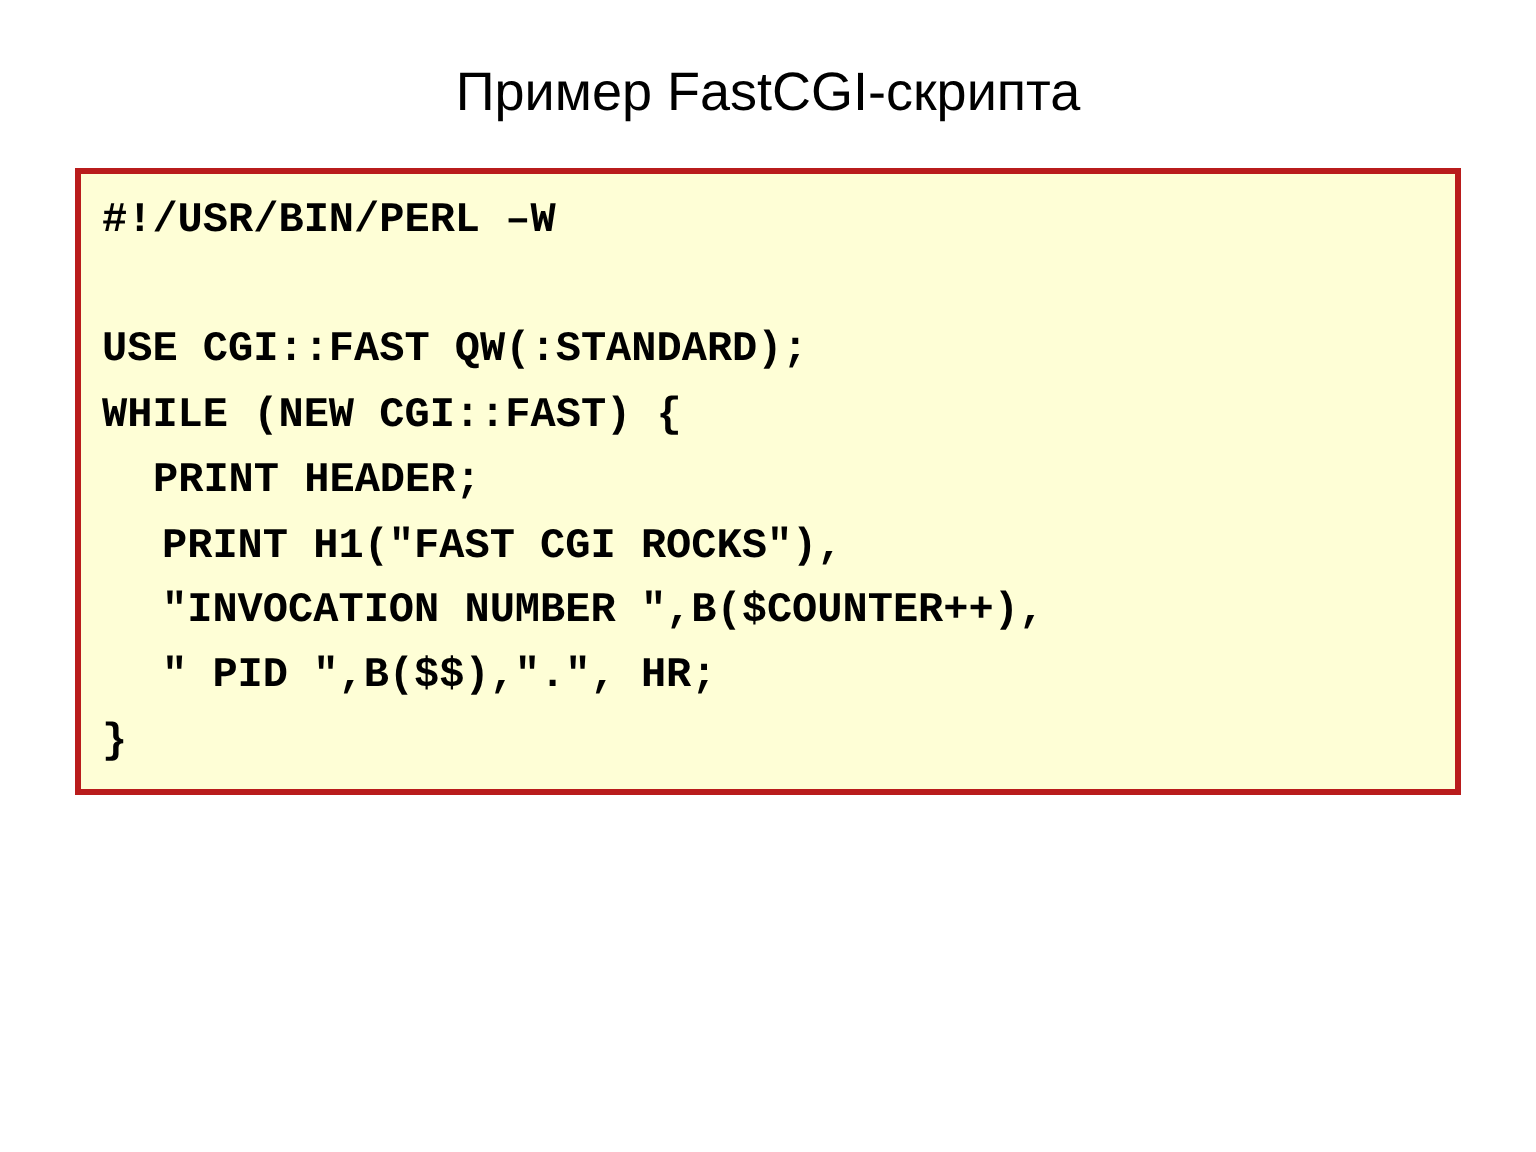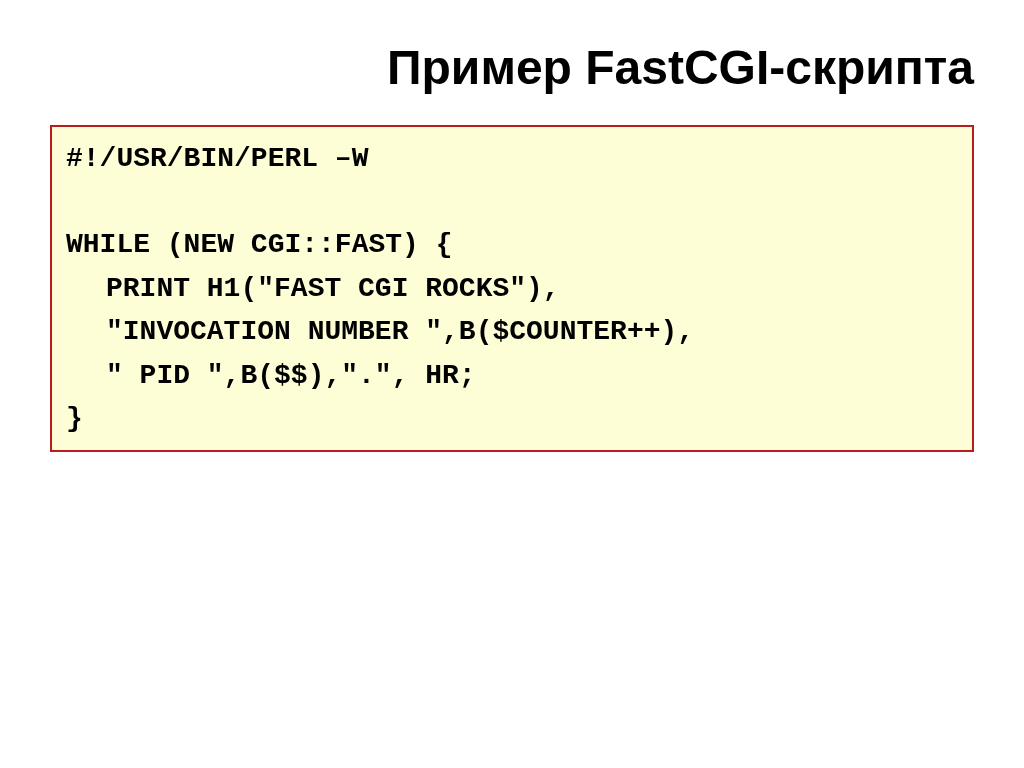--- a/index.html
+++ b/index.html
@@ -9,30 +9,30 @@
     }
     body {
       width: 1024px;
       height: 768px;
       background: #ffffff;
       font-family: Arial, Helvetica, sans-serif;
       padding: 40px 50px;
       overflow: hidden;
     }
     .slide-title {
-      font-size: 48px;
-      font-weight: bold;
-      text-align: right;
+      font-size: 36px;
+      font-weight: normal;
+      text-align: center;
       color: #000000;
       margin-bottom: 30px;
       font-family: Arial, Helvetica, sans-serif;
     }
     .code-block {
       background: #fefed6;
-      border: 2px solid #b91c1c;
+      border: 4px solid #b91c1c;
       padding: 10px 14px;
       font-family: "Courier New", Courier, monospace;
       font-size: 28px;
       font-weight: bold;
       color: #000000;
       text-transform: uppercase;
       line-height: 1.55;
     }
     .code-line {
       white-space: pre;
@@ -49,18 +49,20 @@
     }
   </style>
 </head>
 <body>
 
 <h1 class="slide-title">Пример FastCGI-скрипта</h1>
 
 <div class="code-block">
   <span class="code-line">#!/usr/bin/perl –w</span>
   <div class="blank-line"></div>
+  <span class="code-line">use CGI::Fast qw(:standard);</span>
   <span class="code-line">while (new CGI::Fast) {</span>
+  <span class="code-line indent-1">print header;</span>
   <span class="code-line indent-1b">print h1("Fast CGI Rocks"),</span>
   <span class="code-line indent-1b">"Invocation number ",b($counter++),</span>
   <span class="code-line indent-1b">" PID ",b($$),".", hr;</span>
   <span class="code-line">}</span>
 </div>
 
 </body></html>

